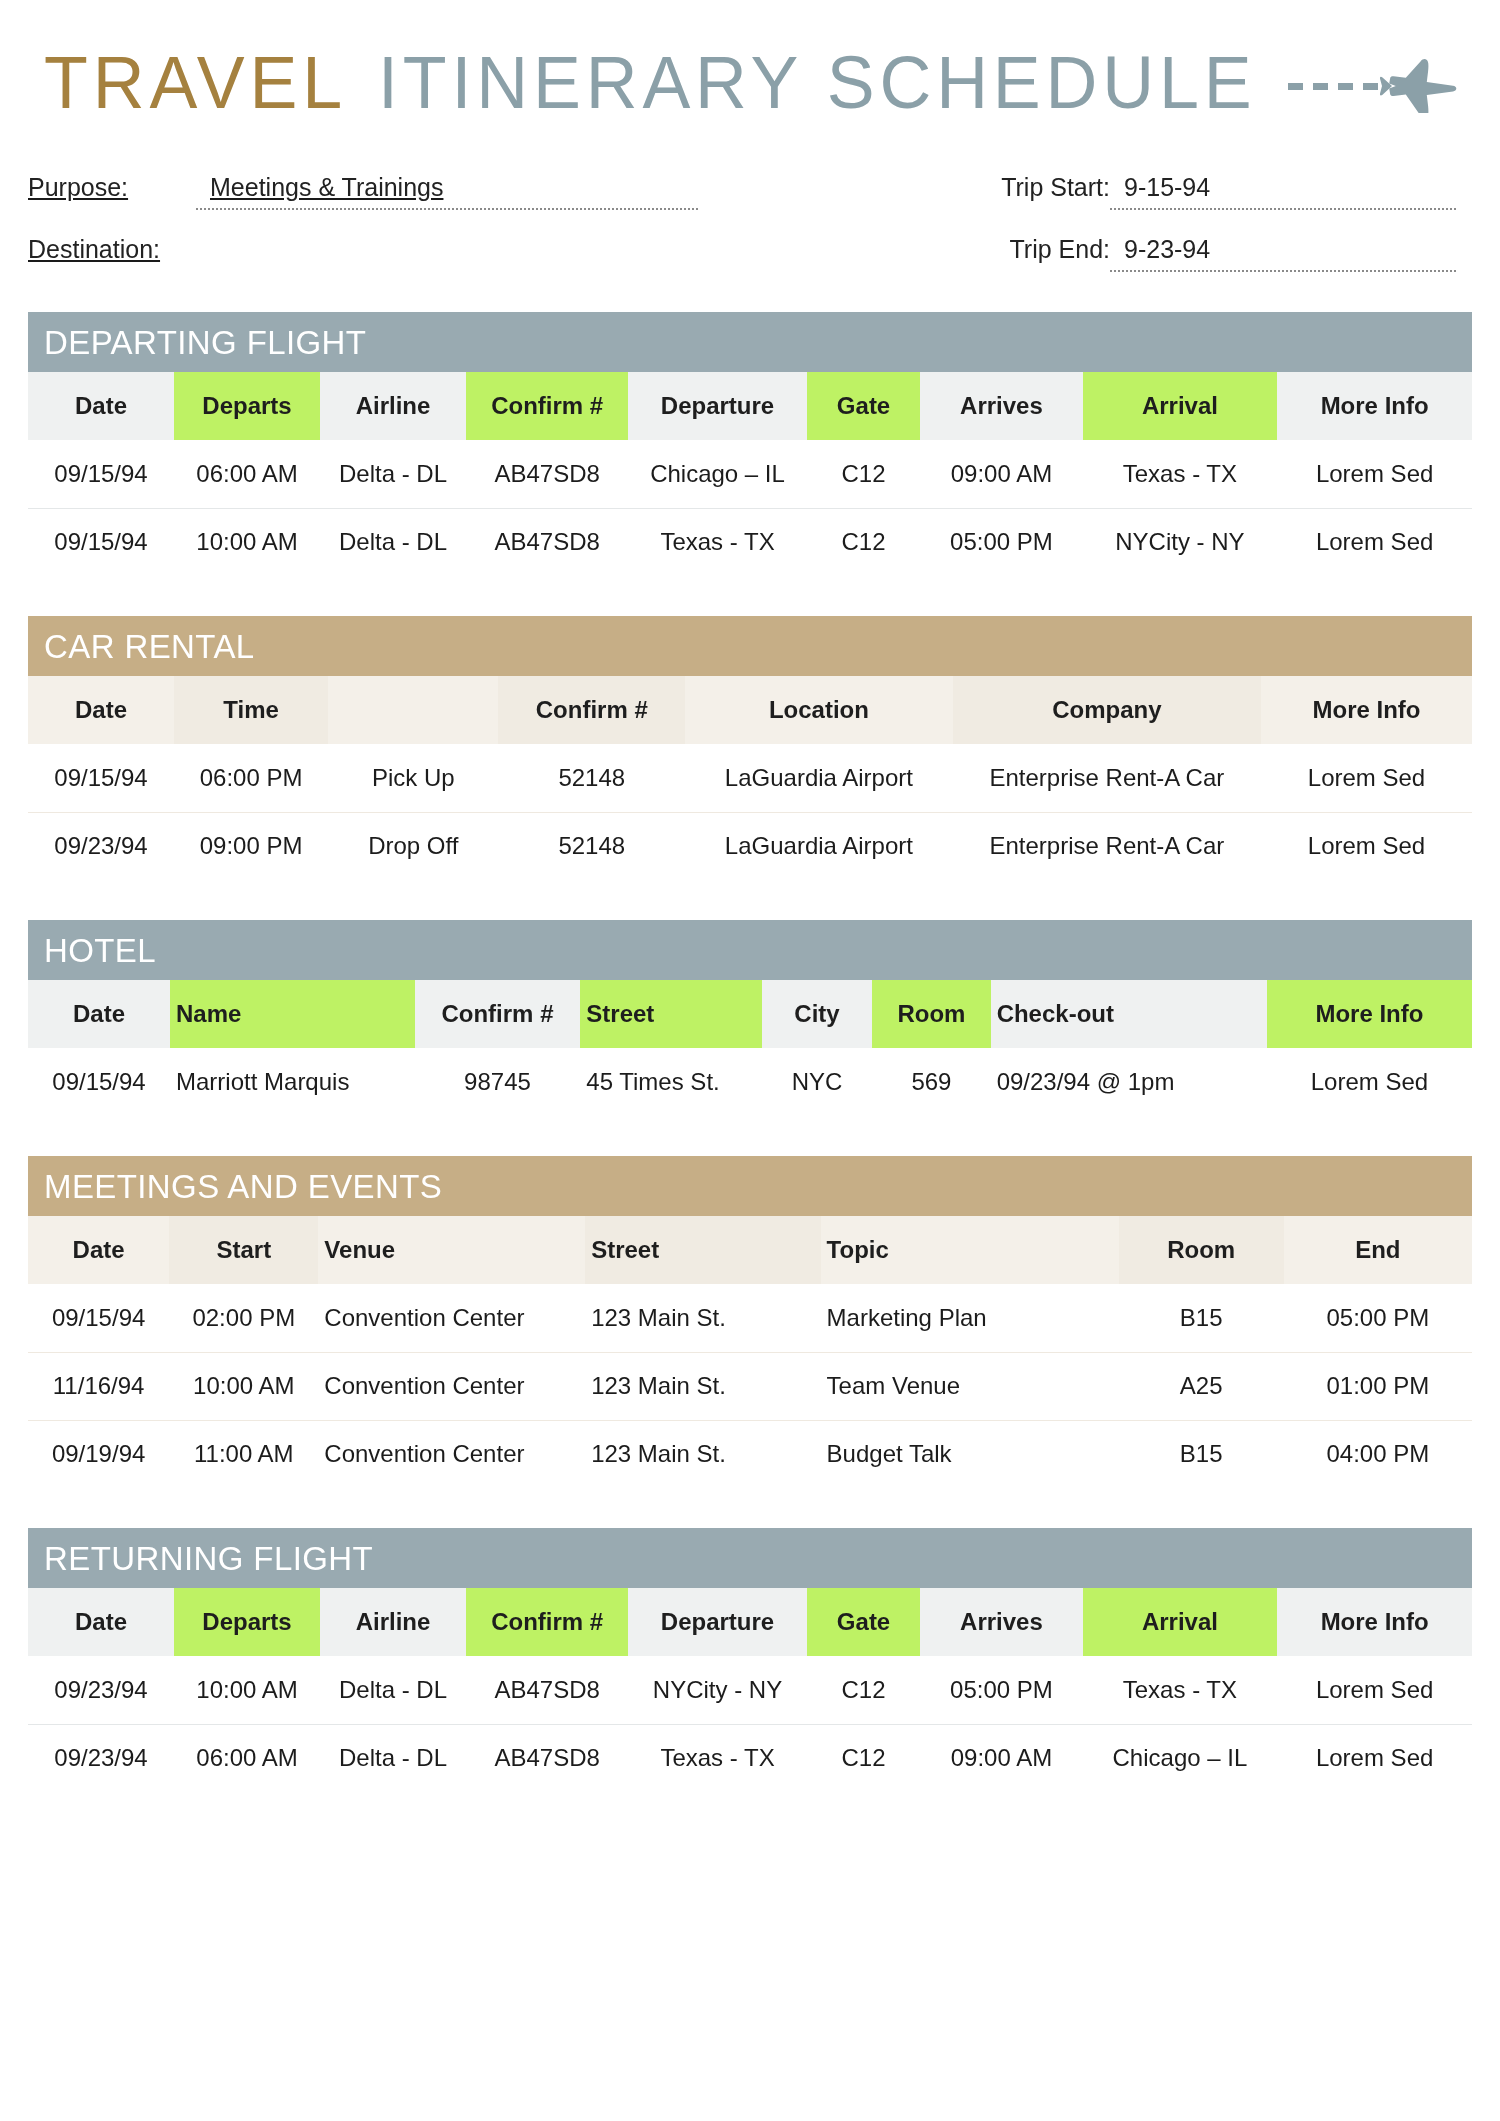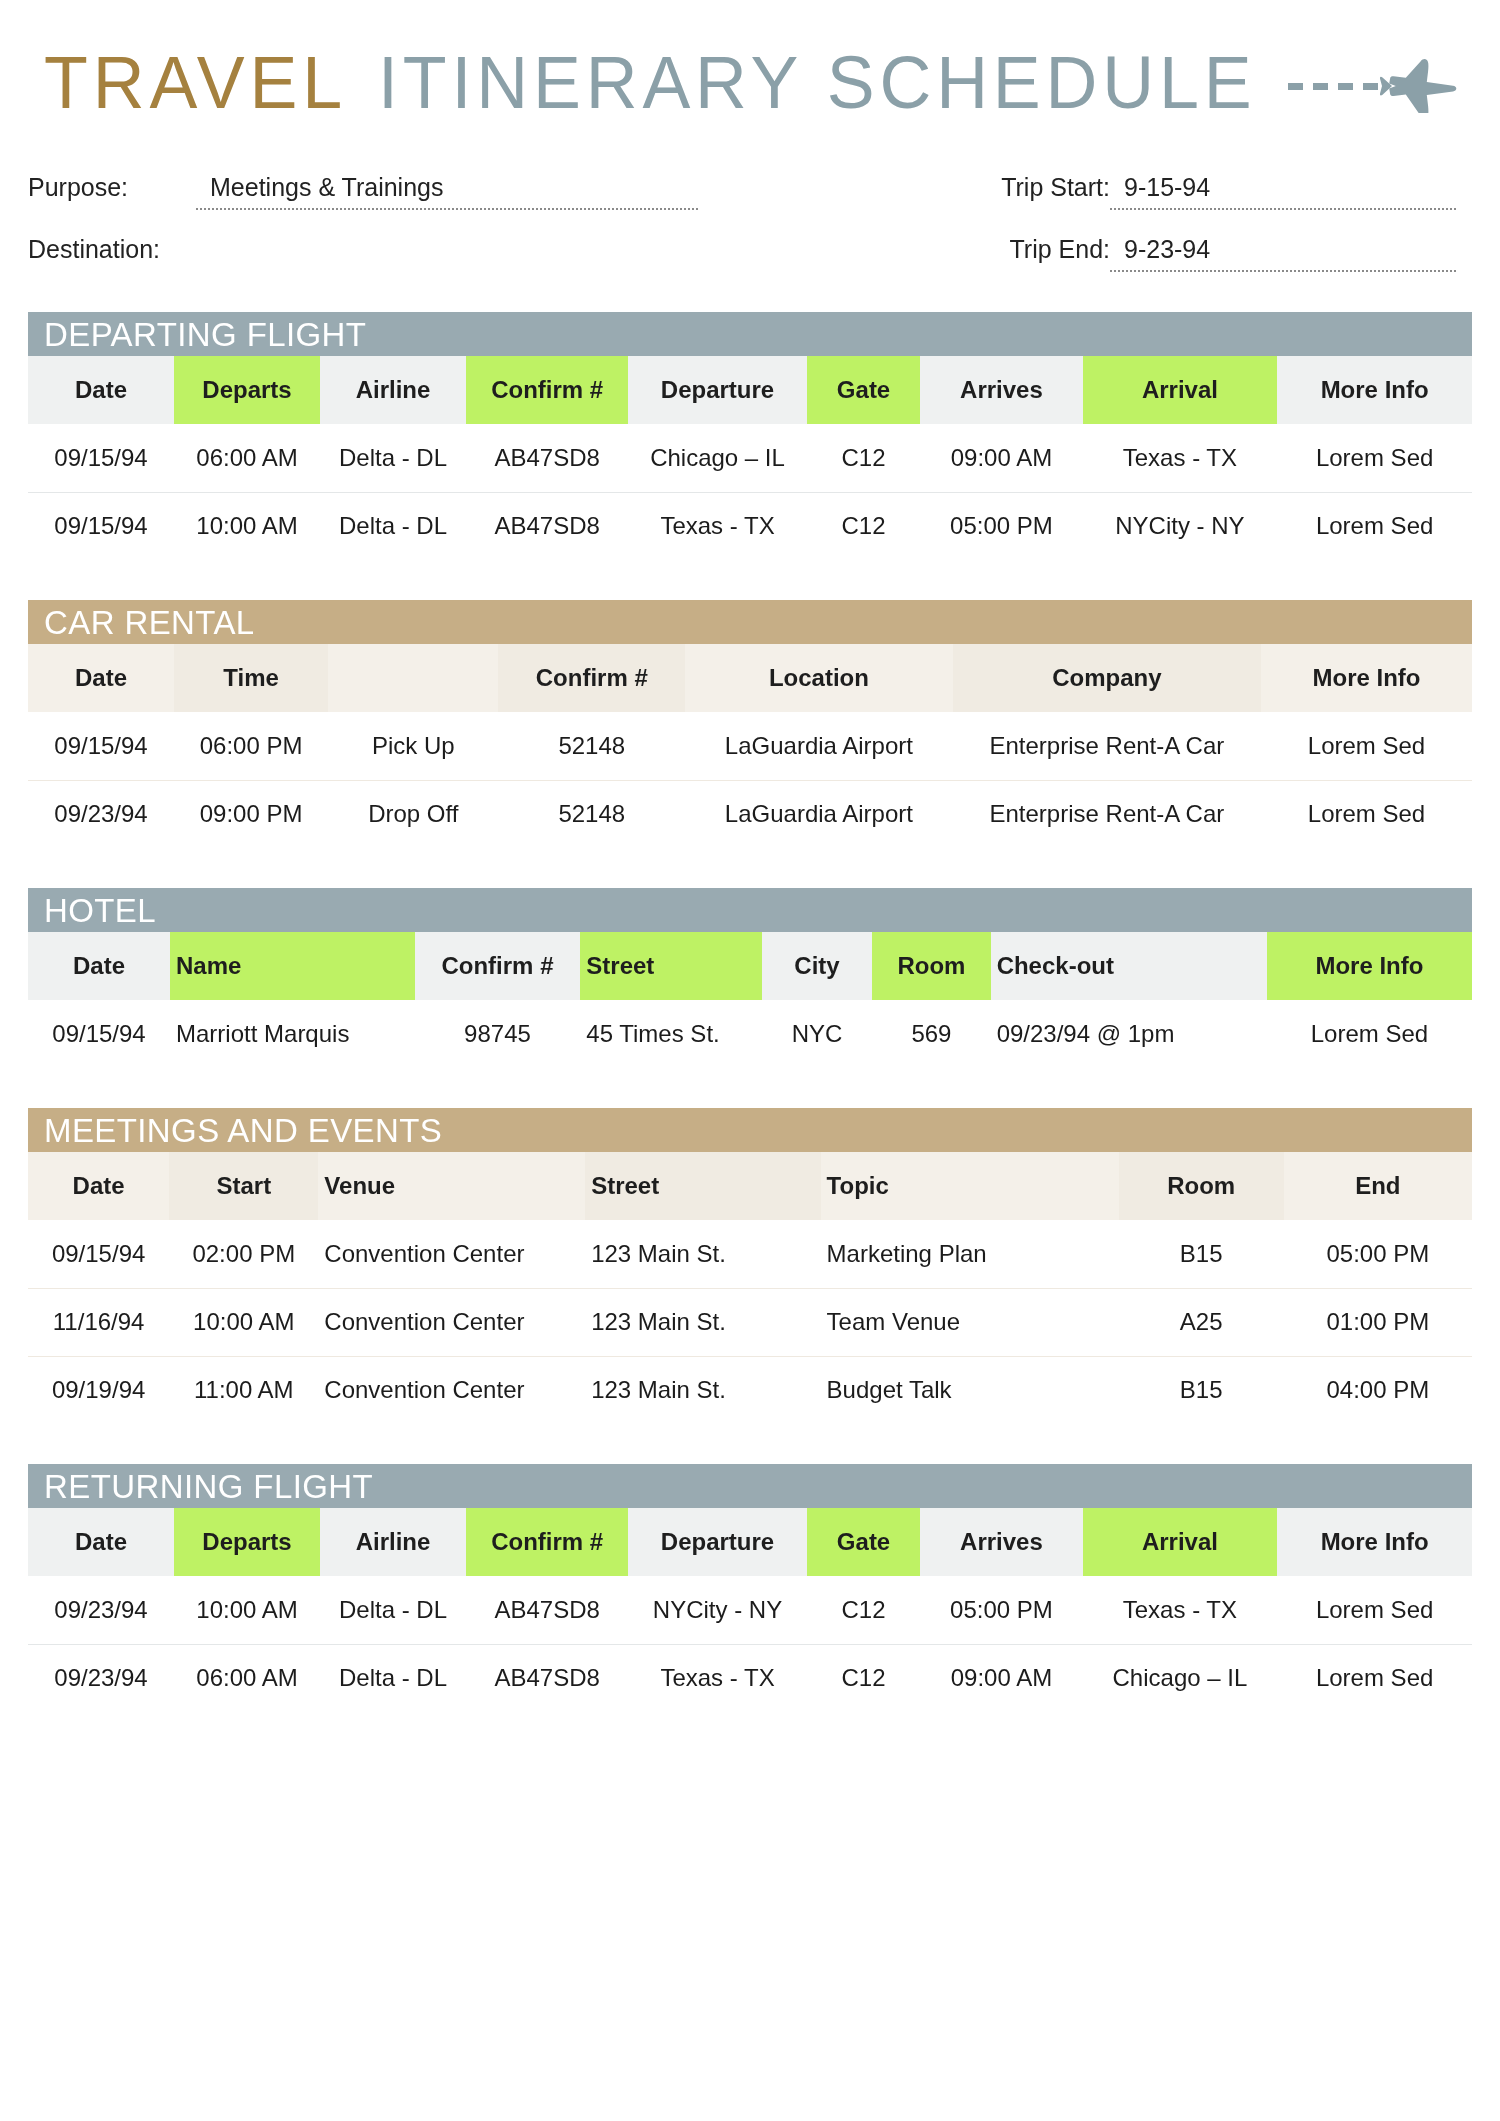--- a/index.html
+++ b/index.html
@@ -84,30 +84,30 @@
     color: #222;
     border-bottom: 2px dotted #8a8a8a;
     padding: 0 0 6px 14px;
     line-height: 1.15;
     white-space: nowrap;
     overflow: hidden;
   }
   .f-value.left  { width: 502px; }
   .f-value.right { width: 346px; }
 
-  .form-left  { display: flex; align-items: flex-end; }
+  .form-left  { display: flex; align-items: flex-end; text-decoration: underline; }
   .form-right { display: flex; align-items: center; margin-left: auto; }
   .f-label.right-lab { text-align: right; padding-right: 0; }
 
   
   .section { margin-top: 40px; padding: 0 8px; }
   .section:first-of-type { margin-top: 46px; }
 
   .sec-bar {
-    height: 44px;
+    height: 60px;
     display: flex;
     align-items: center;
     padding-left: 16px;
   }
   .sec-bar.blue { background: #99aab1; }
   .sec-bar.tan  { background: #c6ae86; }
   .sec-title {
     color: #ffffff;
     font-size: 33px;
     font-weight: 400;

